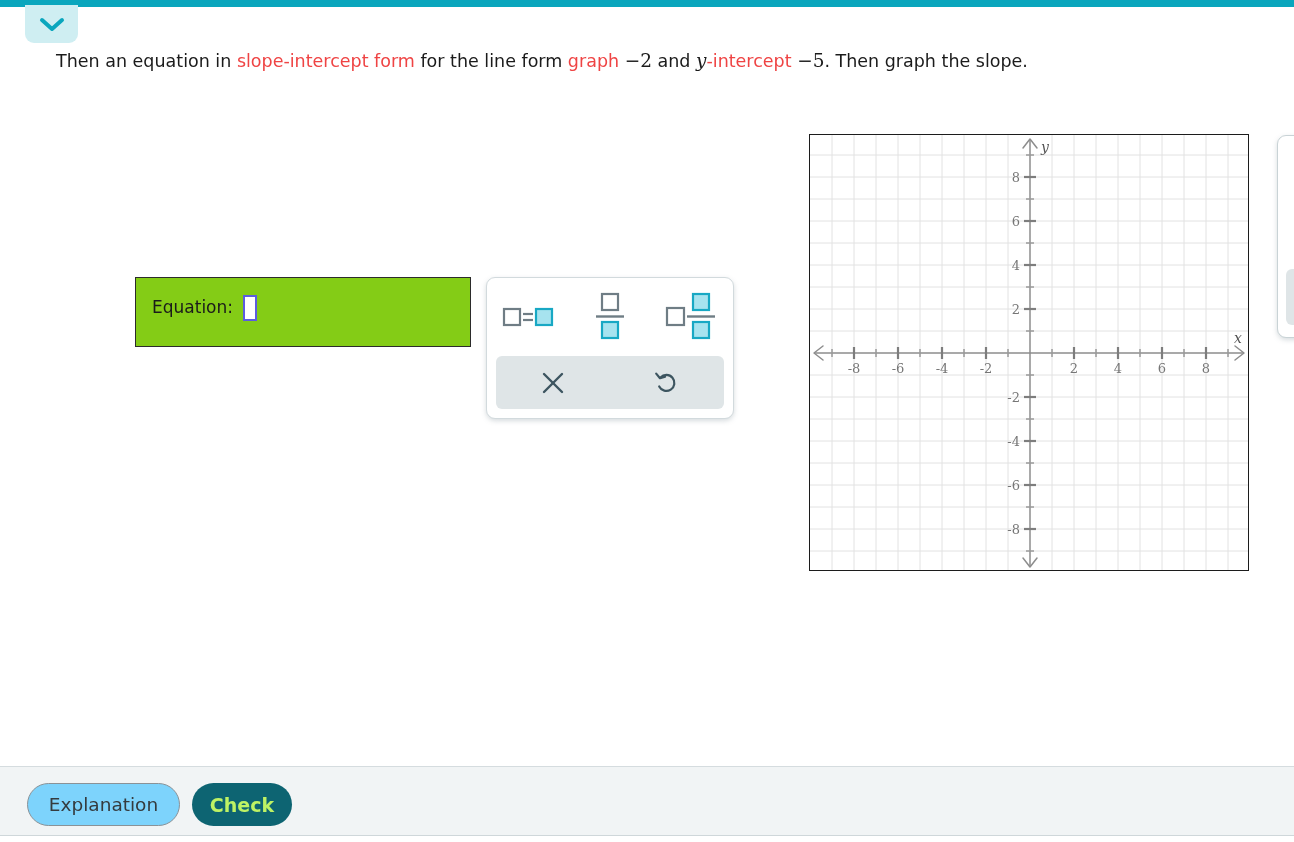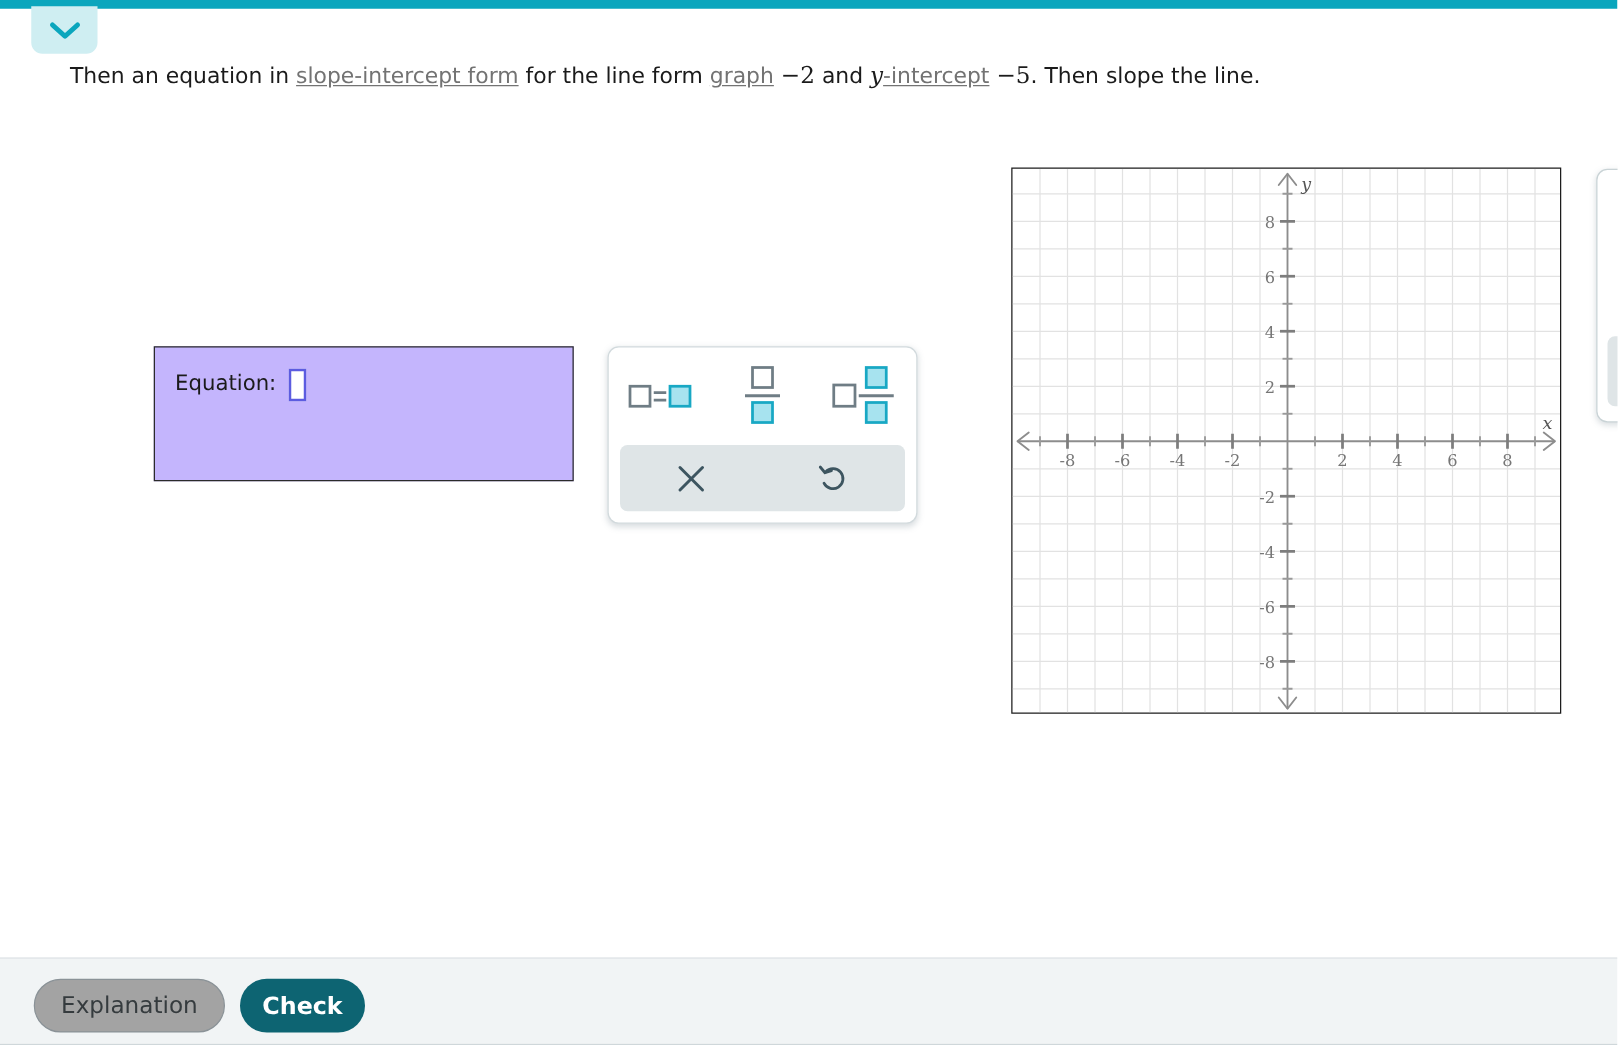--- a/index.html
+++ b/index.html
@@ -44,44 +44,43 @@
     position: absolute;
     top: 48px;
     left: 56px;
     width: 1100px;
     font-size: 17.5px;
     color: #1b1b1b;
     line-height: 1.45;
     white-space: nowrap;
   }
   .qlink {
-    color: #737373;
-    text-decoration: underline;
+    color: #ef4444;
     text-underline-offset: 2px;
     cursor: pointer;
   }
   .mathnum {
     font-family: "DejaVu Serif", "Liberation Serif", serif;
     font-size: 18.5px;
   }
   .mathvar {
     font-family: "DejaVu Serif", "Liberation Serif", serif;
     font-style: italic;
     font-size: 18.5px;
   }
 
   
   .answer-box {
     position: absolute;
-    left: 123px;
+    left: 135px;
     top: 277px;
     width: 336px;
-    height: 108px;
+    height: 70px;
     border: 1px solid #2b2b2b;
-    background: #c4b5fd;
+    background: #84cc16;
     box-sizing: border-box;
   }
   .answer-label {
     position: absolute;
     left: 16px;
     top: 19px;
     font-size: 17px;
     color: #1b1b1b;
   }
   .answer-slot {
@@ -212,39 +211,39 @@
     border-top: 1px solid #cfd7da;
   }
   .btn-explanation {
     position: absolute;
     left: 27px;
     top: 783px;
     width: 153px;
     height: 43px;
     border-radius: 22px;
     border: 1px solid #8a9297;
-    background: #a3a3a3;
+    background: #7dd3fc;
     color: #353b3e;
     font-size: 18.5px;
     display: flex;
     align-items: center;
     justify-content: center;
     cursor: pointer;
     box-sizing: border-box;
   }
   .btn-check {
     position: absolute;
     left: 192px;
     top: 783px;
     width: 100px;
     height: 43px;
     border-radius: 22px;
     border: none;
     background: #0d6472;
-    color: #ffffff;
+    color: #bef264;
     font-size: 19px;
     font-weight: bold;
     display: flex;
     align-items: center;
     justify-content: center;
     cursor: pointer;
     box-sizing: border-box;
   }
 </style>
 </head>
@@ -253,21 +252,21 @@
 <div class="topbar"></div>
 
 <div class="collapse-tab">
   <span>
     <svg width="26" height="16" viewBox="0 0 26 16">
       <polyline points="3,4 13,13 23,4" fill="none" stroke="#0aa6bd" stroke-width="4" stroke-linecap="round" stroke-linejoin="round"></polyline>
     </svg>
   </span>
 </div>
 
-<div class="question"><span>Then an equation in </span><span class="qlink">slope-intercept form</span><span> for the line form </span><span class="qlink">graph</span><span>&nbsp;</span><span class="mathnum">−2</span><span> and </span><span class="mathvar">y</span><span class="qlink">-intercept</span><span>&nbsp;</span><span class="mathnum">−5</span><span>. Then slope the line.</span></div>
+<div class="question"><span>Then an equation in </span><span class="qlink">slope-intercept form</span><span> for the line form </span><span class="qlink">graph</span><span>&nbsp;</span><span class="mathnum">−2</span><span> and </span><span class="mathvar">y</span><span class="qlink">-intercept</span><span>&nbsp;</span><span class="mathnum">−5</span><span>. Then graph the slope.</span></div>
 
 <div class="answer-box">
   <span class="answer-label">Equation:</span>
   <span class="answer-slot"></span>
 </div>
 
 <div class="palette">
 
   <div class="palette-row">
 

